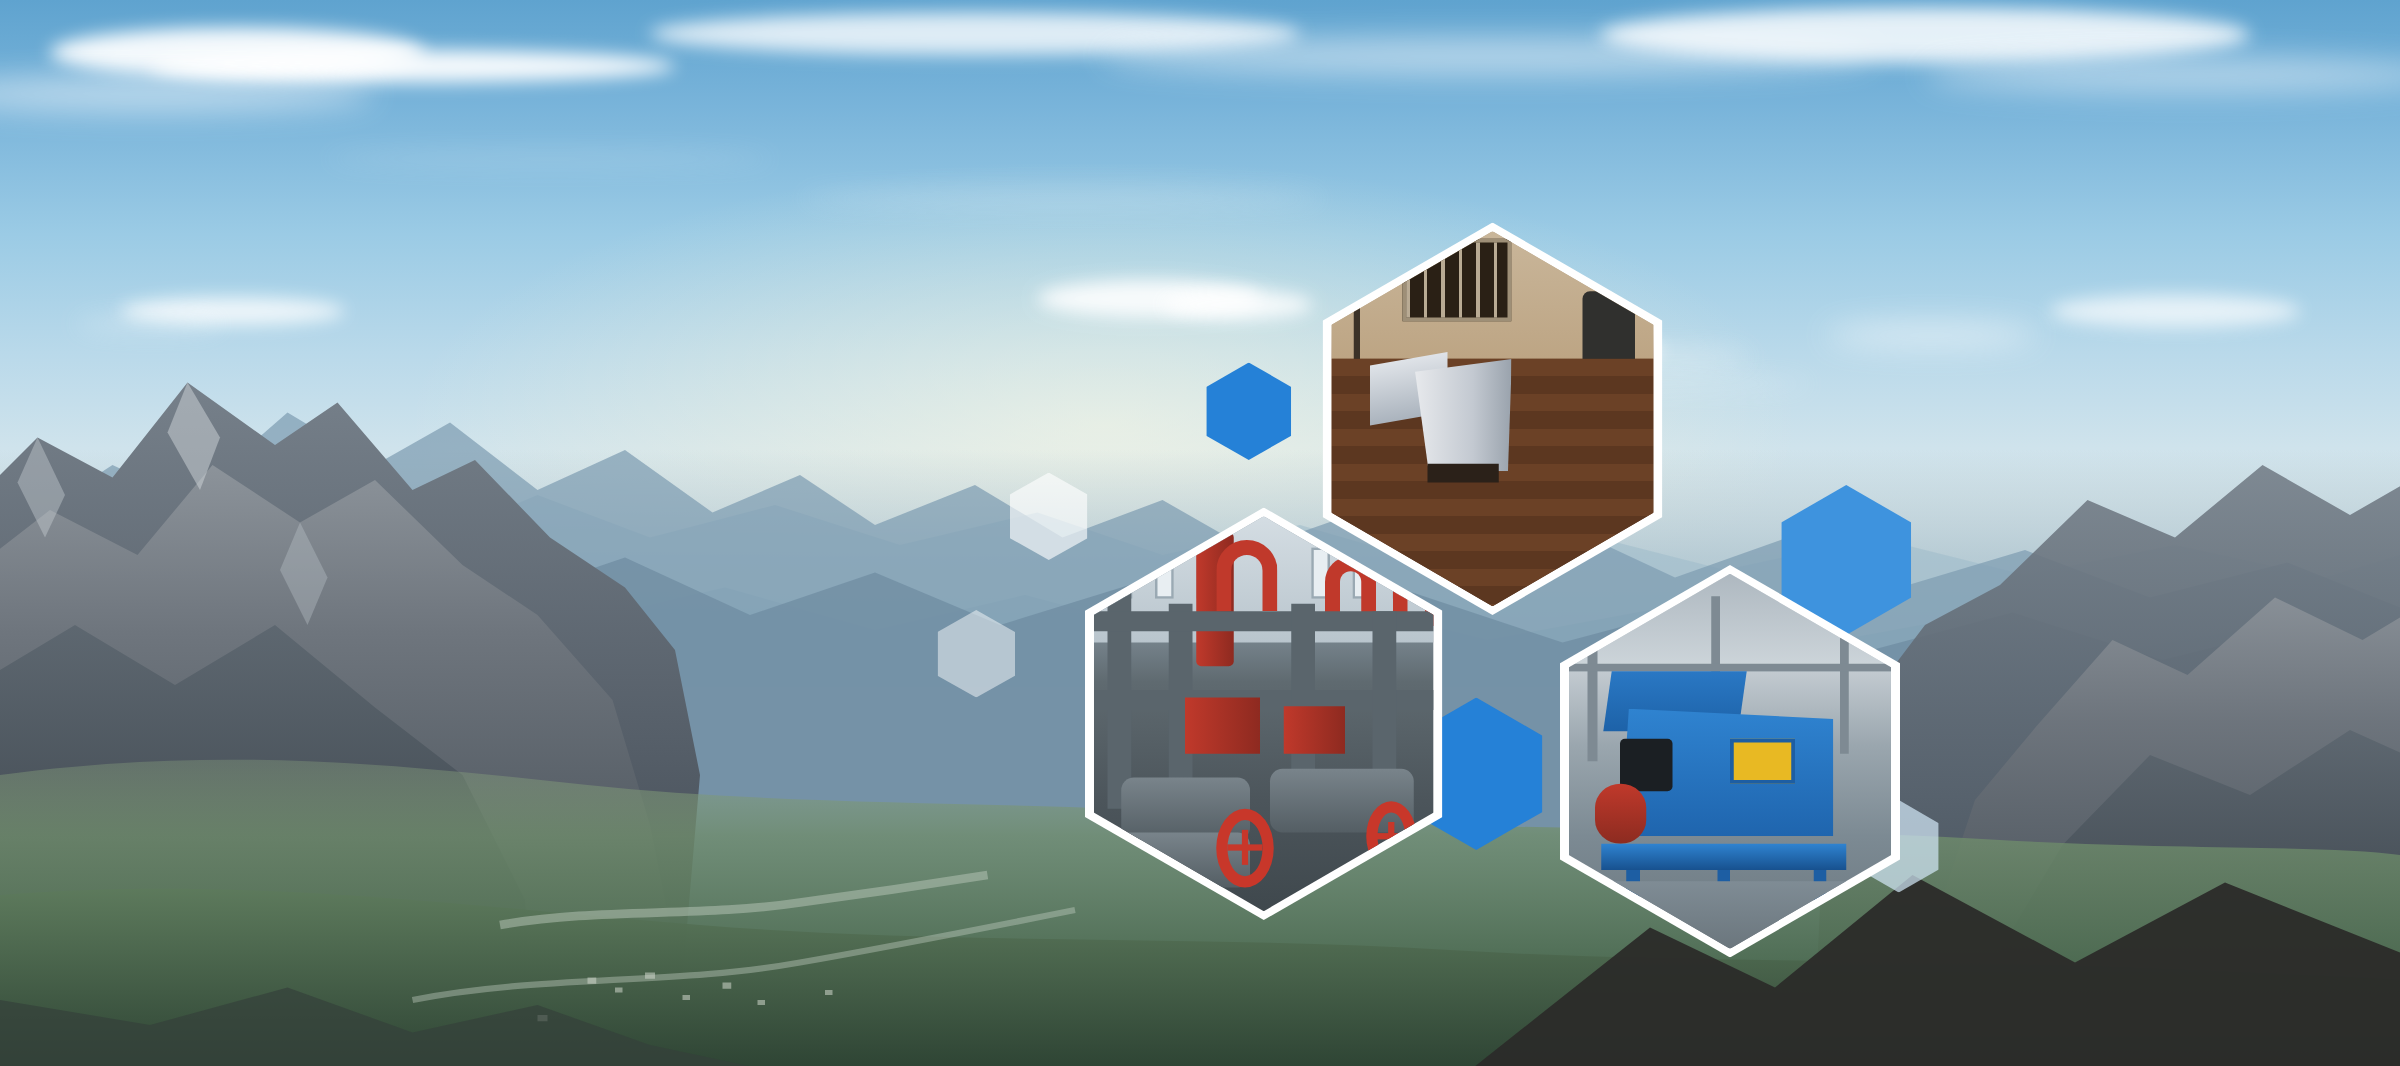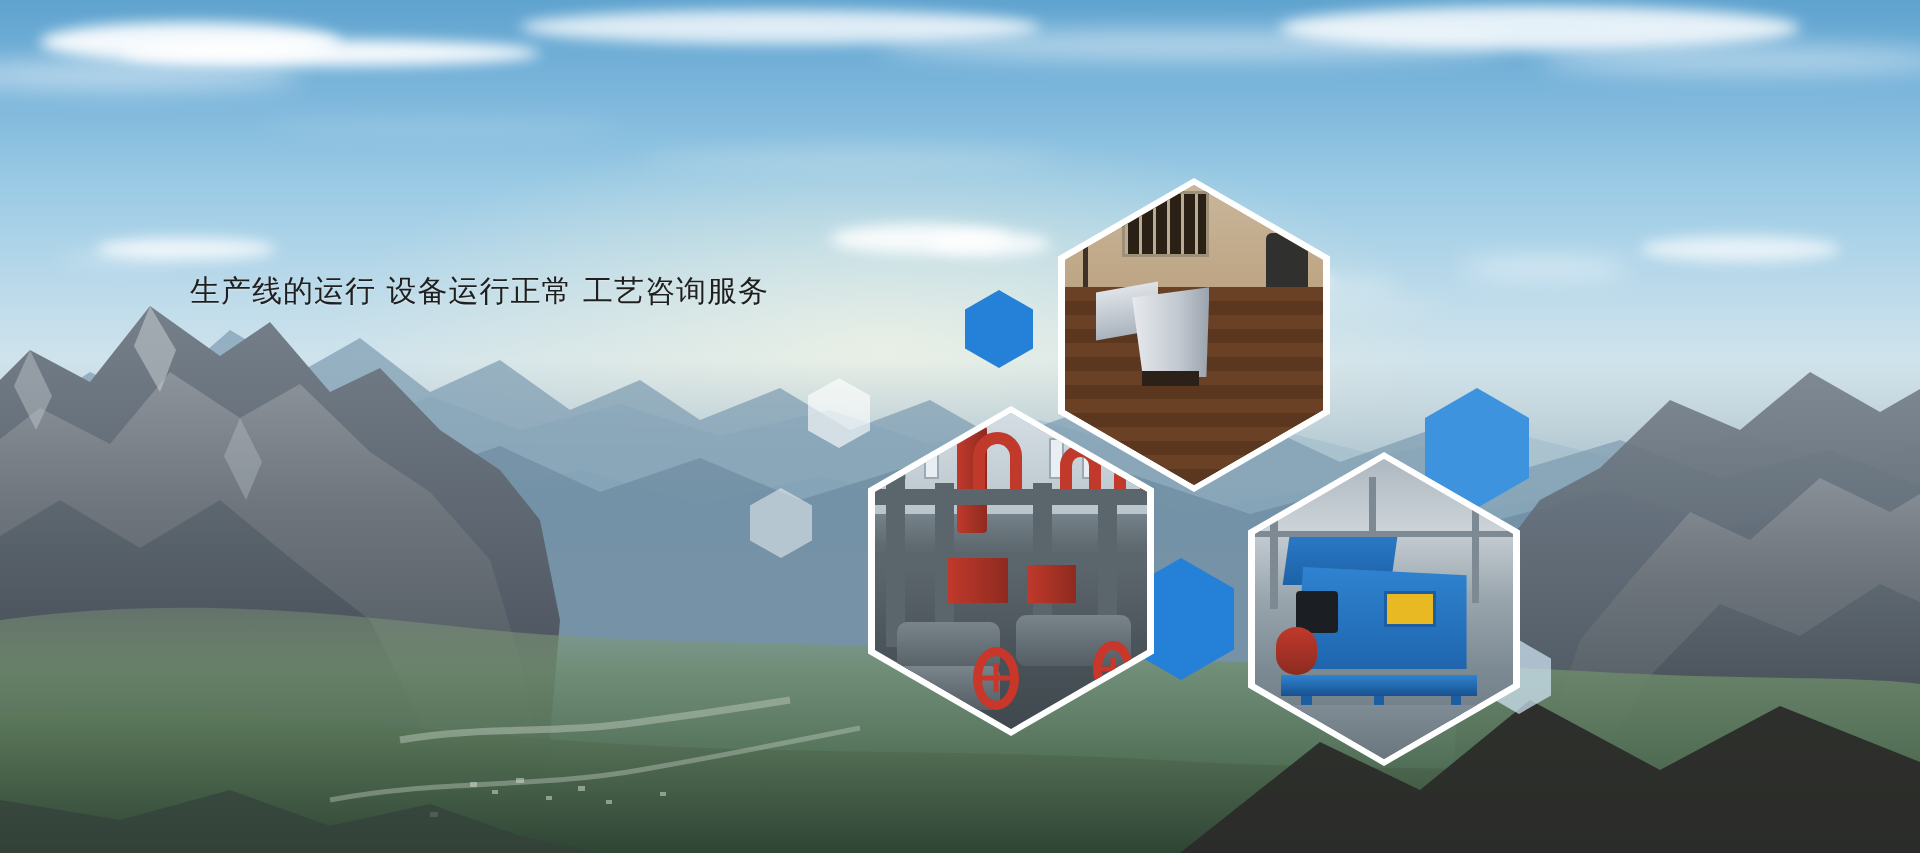--- a/index.html
+++ b/index.html
@@ -298,21 +298,20 @@
         <rect x="660" y="792" width="6" height="4"></rect>
     </g>
   </svg>
 
   <svg class="layer" viewBox="0 0 1920 853" preserveAspectRatio="none">
     <path d="M1180,853 L1320,742 L1420,790 L1530,700 L1660,770 L1780,706 L1920,762 L1920,853 Z" fill="#2b2b29" opacity="0.95"></path>
     <path d="M0,853 L0,800 L120,820 L230,790 L330,826 L430,804 L520,836 L600,853 Z" fill="#35403a" opacity="0.7"></path>
   </svg>
 
   <div class="headline">
-    <div class="line line1">生产线的运行 设备运行正常 工艺咨询服务</div>
   </div>
 
   <div class="hex hex-blue   d-hex1"></div>
   <div class="hex hex-white  d-hex2"></div>
   <div class="hex hex-white-soft d-hex3"></div>
   <div class="hex hex-white-soft d-hex7"></div>
   <div class="hex hex-blue   d-hex4"></div>
   <div class="hex hex-blue-lt d-hex5"></div>
   <div class="hex hex-pale   d-hex6"></div>
 

